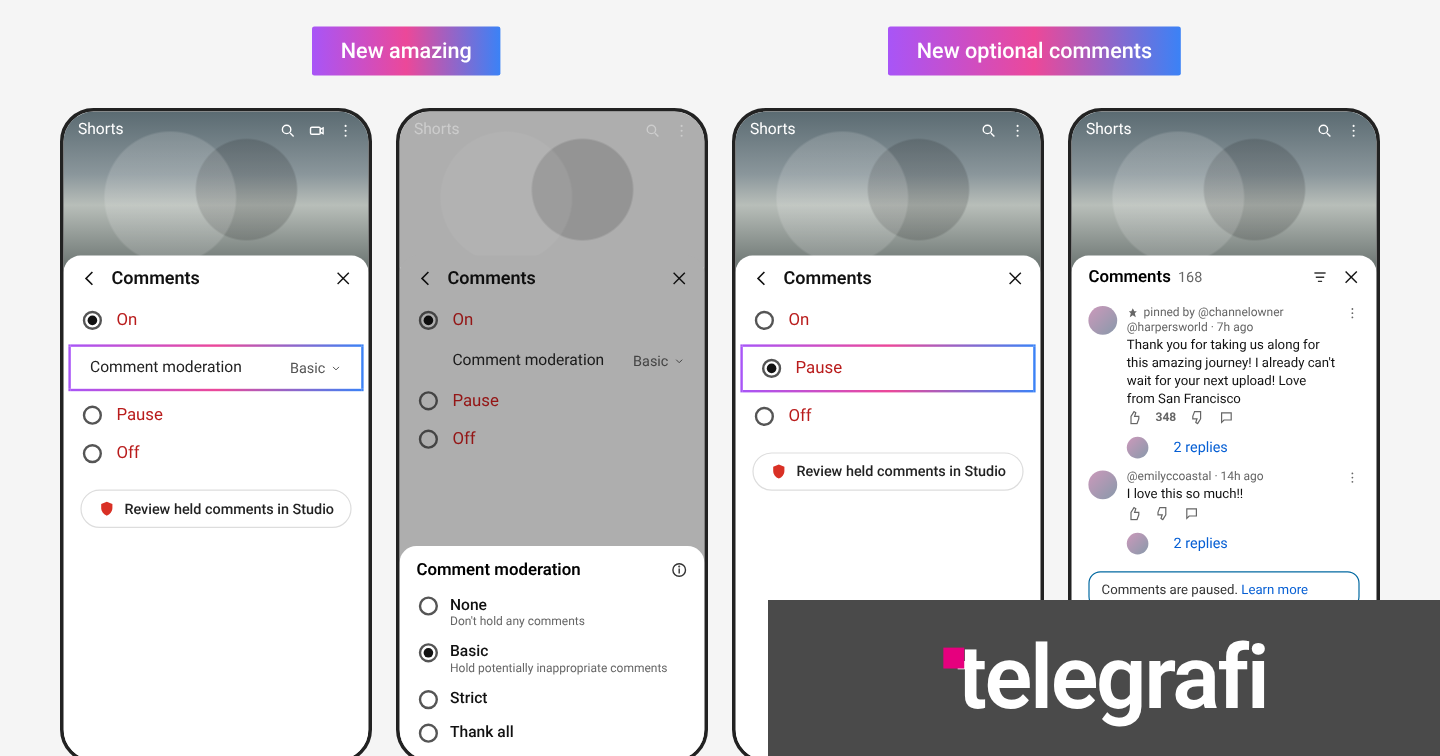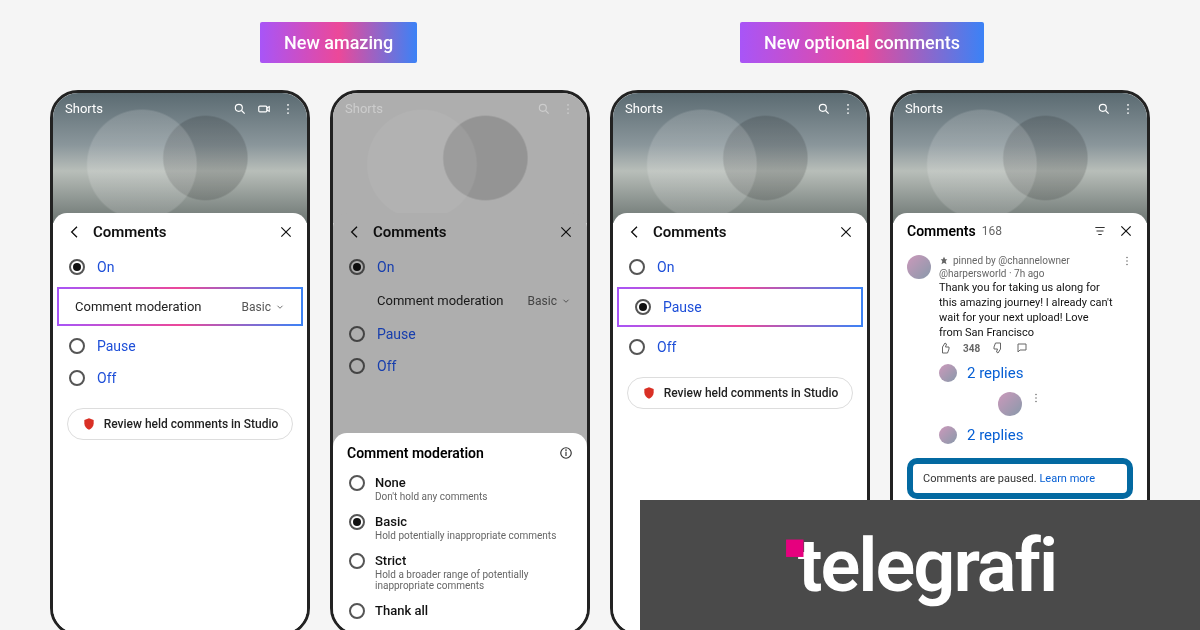--- a/index.html
+++ b/index.html
@@ -61,21 +61,21 @@
     align-items:center;
     justify-content:space-between;
     padding:10px 14px;
     font-weight:600;
     font-size:15px;
     color:#111;
   }
   .sheet-header .left { display:flex; align-items:center; gap:10px; }
   .arrow-back { width:16px; height:16px; }
   .close-x { width:14px; height:14px; }
-  .radio-row { display:flex; align-items:center; gap:12px; padding:8px 16px; font-size:14px; color:#1d4ed8; }
+  .radio-row { display:flex; align-items:center; gap:12px; padding:8px 16px; font-size:14px; color:#b91c1c; }
   .radio { width:16px; height:16px; border:2px solid #555; border-radius:50%; flex-shrink:0; position:relative; }
   .radio.selected::after { content:""; position:absolute; inset:2px; background:#111; border-radius:50%; }
   .highlight-box {
     border:2px solid;
     border-image: linear-gradient(90deg,#a855f7,#ec4899,#3b82f6) 1;
     border-radius:6px;
     margin:4px 4px;
   }
   .mod-row { display:flex; align-items:center; justify-content:space-between; padding:10px 16px; font-size:13px; color:#222; }
   .mod-row .right { display:flex; align-items:center; gap:4px; color:#555; font-size:12px; }
@@ -116,23 +116,23 @@
   .sort-icon { width:14px;height:14px; }
   .comment { display:flex; gap:8px; padding:6px 14px; font-size:11px;justify-content:center; }
   .avatar { width:24px; height:24px; border-radius:50%; background:linear-gradient(135deg,#c9b, #89a); flex-shrink:0; }
   .avatar.sm { width:18px; height:18px; }
   .cbody { flex:1; }
   .meta { color:#666; font-size:10px; }
   .pin { font-size:10px; color:#666; display:flex; align-items:center; gap:4px; margin-bottom:2px;}
   .ctext { color:#111; font-size:11px; line-height:1.35; margin:2px 0; }
   .actions { display:flex; gap:12px; align-items:center; color:#666; font-size:10px; margin-top:2px;font-weight:bold;}
   .thumb { width:12px;height:12px; }
-  .replies { display:flex; align-items:center; gap:10px; color:#065fd4; font-size:15px; padding:4px 14px 4px 46px; }
+  .replies { display:flex; align-items:center; gap:21px; color:#065fd4; font-size:12px; padding:4px 14px 4px 46px; }
   .more-dots { width:12px;height:12px; }
-  .paused-banner { margin:10px 14px; border:6px solid #0369a1; border-radius:10px; padding:8px 10px; font-size:11px; color:#333; }
+  .paused-banner { margin:10px 14px; border:1px solid #0369a1; border-radius:10px; padding:8px 10px; font-size:11px; color:#333; }
   .paused-banner .lm { color:#065fd4; }
   .watermark {
     position:absolute;
     right:0; bottom:0;
     width:560px; height:130px;
     background:#4a4a4a;
     color:#fff;
     display:flex; align-items:center; justify-content:center;
     font-size:74px; font-weight:600; letter-spacing:-2px;
   }
@@ -288,21 +288,20 @@
         <span class="radio selected"></span>
         <div class="col">
             <span class="label">Basic</span>
             <span class="desc">Hold potentially inappropriate comments</span>
           </div>
       </div>
       <div class="mod-opt">
         <span class="radio"></span>
         <div class="col">
             <span class="label">Strict</span>
-            <span class="desc">Hold a broader range of potentially inappropriate comments</span>
           </div>
       </div>
       <div class="mod-opt">
         <span class="radio"></span>
         <div class="col">
             <span class="label">Thank all</span>
           </div>
       </div>
     </div>
   </div>
@@ -428,20 +427,35 @@
             <circle cx="12" cy="12" r="1.5"></circle>
             <circle cx="12" cy="19" r="1.5"></circle>
           </svg>
       </div>
       <div class="replies">
         <div class="avatar sm"></div>
         <span>2 replies</span>
       </div>
       <div class="comment">
         <div class="avatar"></div>
+        <div class="cbody">
+          <div class="meta"><span>@emilyccoastal</span> · <span>14h ago</span></div>
+          <div class="ctext">I love this so much!!</div>
+          <div class="actions">
+            <svg class="thumb" viewBox="0 0 24 24" fill="none" stroke="#666" stroke-width="2">
+                <path d="M7 22V10l5-8 3 2-2 6h7v4l-3 8H7z"></path>
+              </svg>
+            <svg class="thumb" viewBox="0 0 24 24" fill="none" stroke="#666" stroke-width="2">
+                <path d="M17 2v12l-5 8-3-2 2-6H4v-4l3-8h10z"></path>
+              </svg>
+            <svg class="thumb" viewBox="0 0 24 24" fill="none" stroke="#666" stroke-width="2">
+                <path d="M4 4h16v12H8l-4 4V4z"></path>
+              </svg>
+          </div>
+        </div>
         <svg class="more-dots" viewBox="0 0 24 24" fill="#666">
             <circle cx="12" cy="5" r="1.5"></circle>
             <circle cx="12" cy="12" r="1.5"></circle>
             <circle cx="12" cy="19" r="1.5"></circle>
           </svg>
       </div>
       <div class="replies">
         <div class="avatar sm"></div>
         <span>2 replies</span>
       </div>

